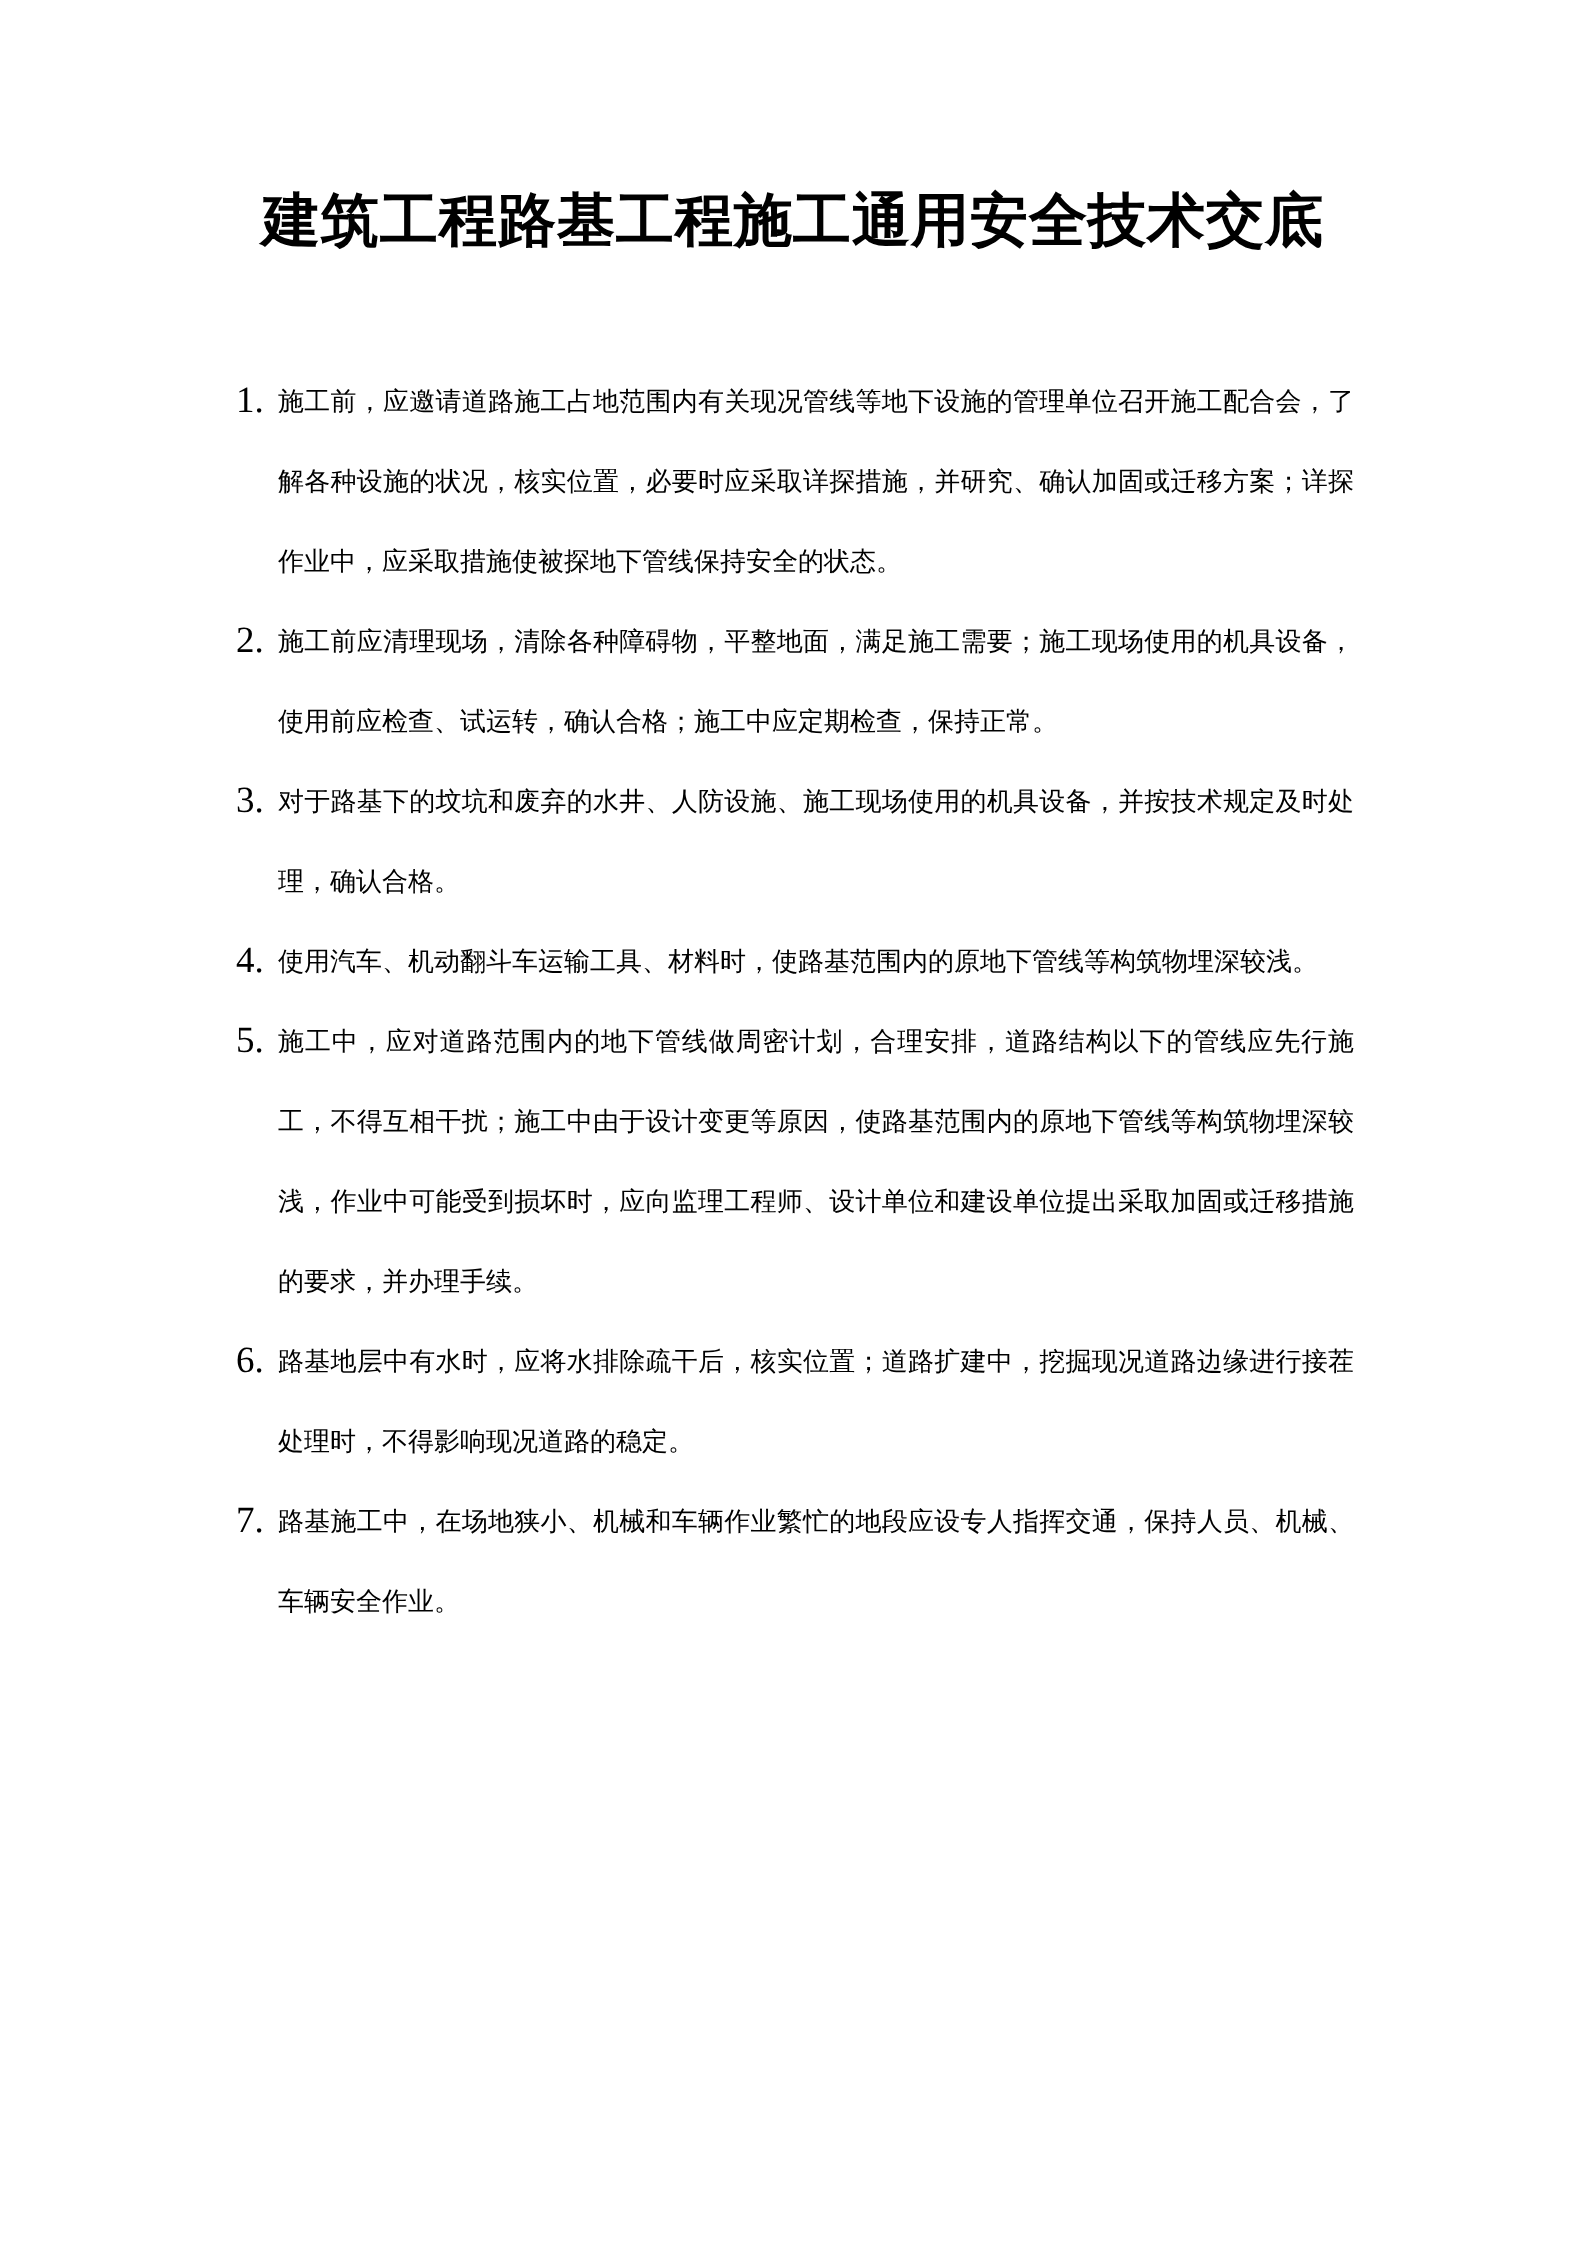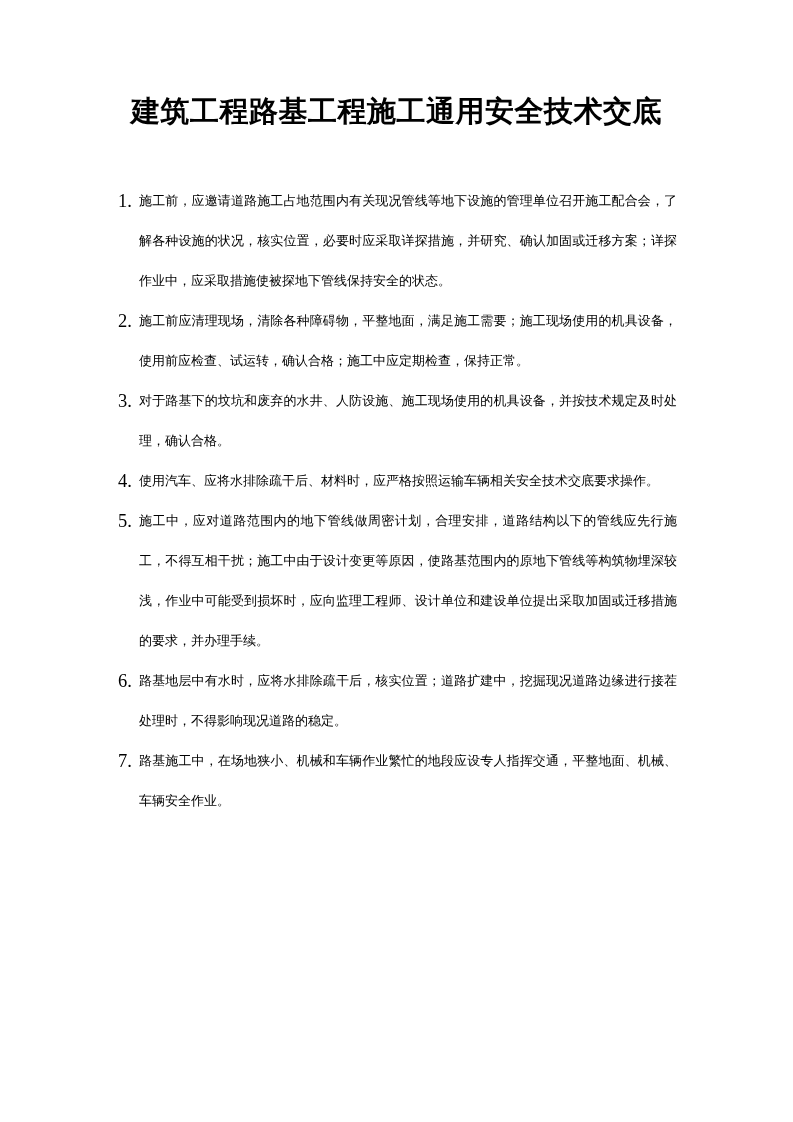--- a/index.html
+++ b/index.html
@@ -65,28 +65,28 @@
     <div class="item">
       <span class="num">2.</span>
       <div class="text">施工前应清理现场，清除各种障碍物，平整地面，满足施工需要；施工现场使用的机具设备，使用前应检查、试运转，确认合格；施工中应定期检查，保持正常。</div>
     </div>
     <div class="item">
       <span class="num">3.</span>
       <div class="text">对于路基下的坟坑和废弃的水井、人防设施、施工现场使用的机具设备，并按技术规定及时处理，确认合格。</div>
     </div>
     <div class="item">
       <span class="num">4.</span>
-      <div class="text">使用汽车、应将水排除疏干后、材料时，应严格按照运输车辆相关安全技术交底要求操作。</div>
+      <div class="text">使用汽车、机动翻斗车运输工具、材料时，使路基范围内的原地下管线等构筑物埋深较浅。</div>
     </div>
     <div class="item">
       <span class="num">5.</span>
       <div class="text">施工中，应对道路范围内的地下管线做周密计划，合理安排，道路结构以下的管线应先行施工，不得互相干扰；施工中由于设计变更等原因，使路基范围内的原地下管线等构筑物埋深较浅，作业中可能受到损坏时，应向监理工程师、设计单位和建设单位提出采取加固或迁移措施的要求，并办理手续。</div>
     </div>
     <div class="item">
       <span class="num">6.</span>
       <div class="text">路基地层中有水时，应将水排除疏干后，核实位置；道路扩建中，挖掘现况道路边缘进行接茬处理时，不得影响现况道路的稳定。</div>
     </div>
     <div class="item">
       <span class="num">7.</span>
-      <div class="text">路基施工中，在场地狭小、机械和车辆作业繁忙的地段应设专人指挥交通，平整地面、机械、车辆安全作业。</div>
+      <div class="text">路基施工中，在场地狭小、机械和车辆作业繁忙的地段应设专人指挥交通，保持人员、机械、车辆安全作业。</div>
     </div>
   </div>
 </div>
 
 </body></html>

